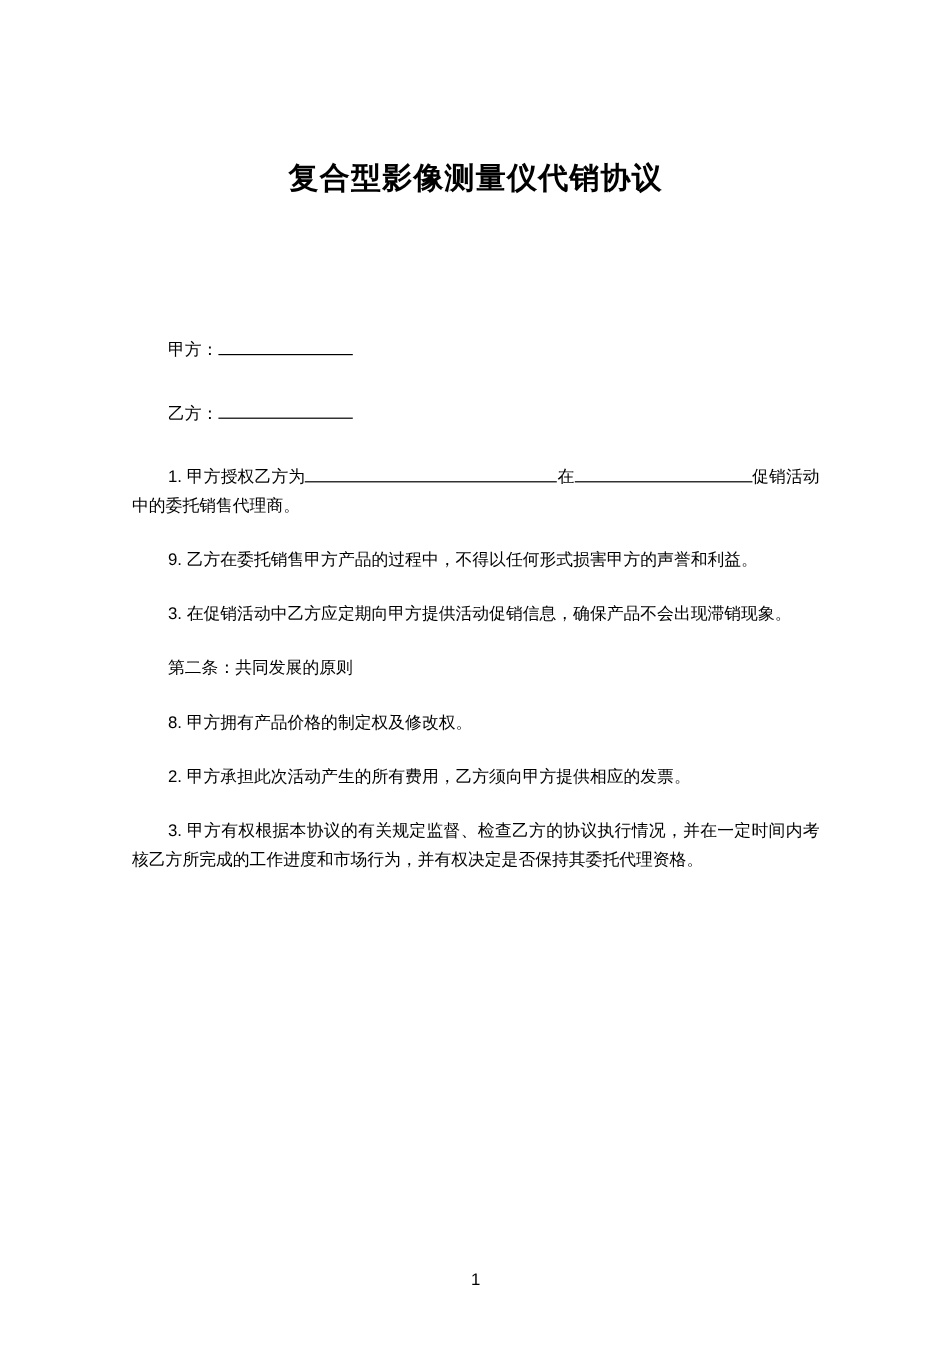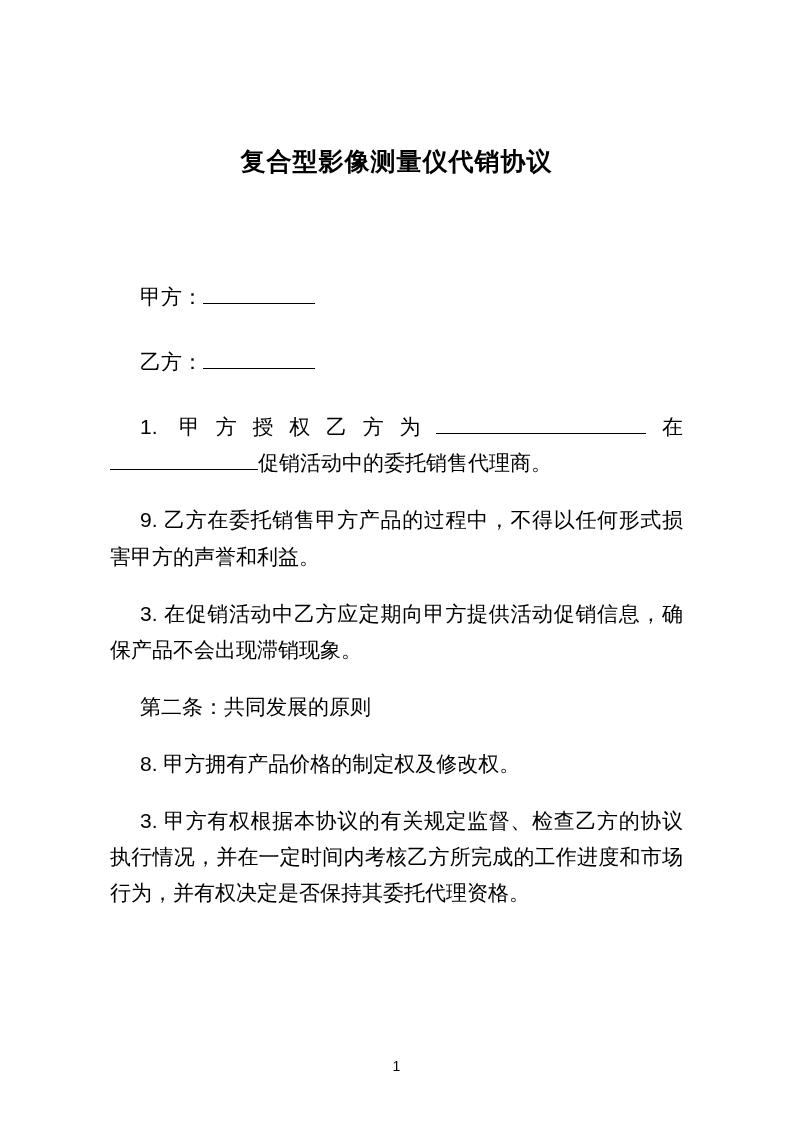--- a/index.html
+++ b/index.html
@@ -12,40 +12,40 @@
     height: 1122px;
     font-family: "Liberation Sans", "DejaVu Sans", sans-serif;
     color: #000000;
     position: relative;
     overflow: hidden;
   }
   .page {
     box-sizing: border-box;
     width: 793px;
     height: 1122px;
-    padding: 12px;
+    padding: 0;
     position: relative;
   }
   .doc-title {
     text-align: center;
     font-size: 25px;
     font-weight: bold;
     letter-spacing: 1px;
     margin: 0;
     padding-top: 134px;
     line-height: 1.2;
   }
   .body-block {
     margin: 0 auto;
     width: 573px;
     padding-top: 103px;
   }
   p.para {
-    margin: 0 0 21px 0;
-    font-size: 21px;
+    margin: 12px 0 21px 0;
+    font-size: 14px;
     line-height: 1.72;
     text-align: justify;
     text-justify: inter-ideograph;
   }
   p.indent {
     text-indent: 30px;
   }
   p.party {
     margin-bottom: 29px;
   }
@@ -84,20 +84,21 @@
     <p class="para indent"><span>1. 甲方授权乙方为</span><span class="blank blank-long"></span><span>在</span><span class="blank blank-short"></span><span>促销活动中的委托销售代理商。</span></p>
 
     <p class="para indent">9. 乙方在委托销售甲方产品的过程中，不得以任何形式损害甲方的声誉和利益。</p>
 
     <p class="para indent">3. 在促销活动中乙方应定期向甲方提供活动促销信息，确保产品不会出现滞销现象。</p>
 
     <p class="para indent">第二条：共同发展的原则</p>
 
     <p class="para indent">8. 甲方拥有产品价格的制定权及修改权。</p>
 
+    <p class="para indent">2. 甲方承担此次活动产生的所有费用，乙方须向甲方提供相应的发票。</p>
 
     <p class="para indent">3. 甲方有权根据本协议的有关规定监督、检查乙方的协议执行情况，并在一定时间内考核乙方所完成的工作进度和市场行为，并有权决定是否保持其委托代理资格。</p>
 
   </div>
 
   <div class="page-number">1</div>
 
 </div>
 
 </body></html>

